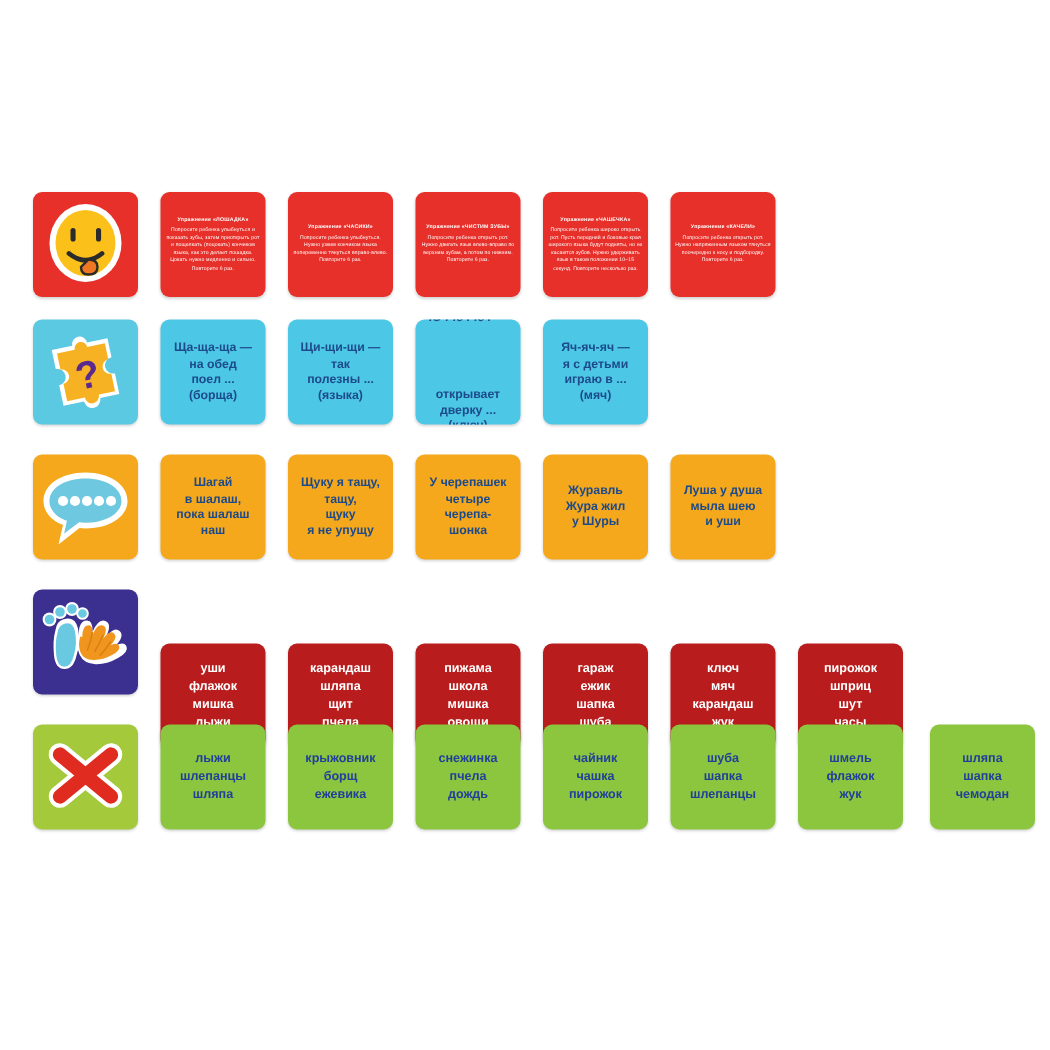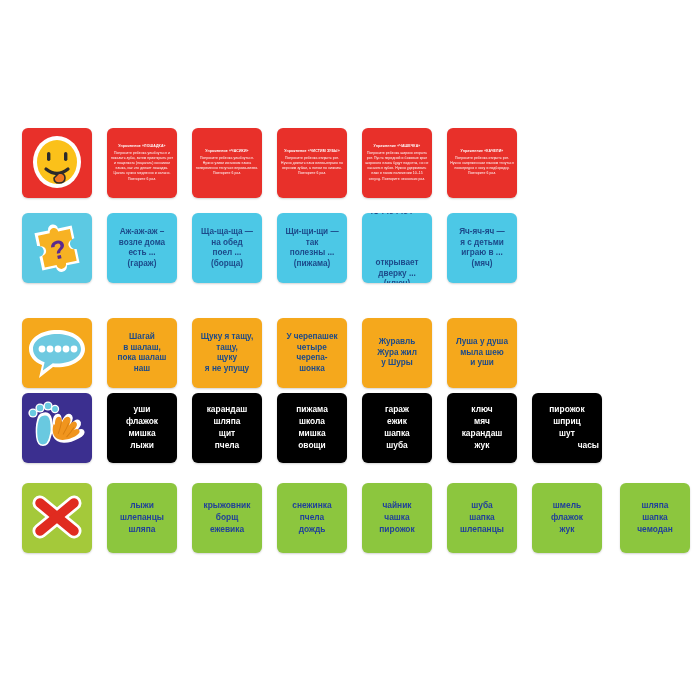--- a/index.html
+++ b/index.html
@@ -37,27 +37,27 @@
     display:block;font-weight:bold;font-size:3.5px;
     margin-bottom:1.5px;letter-spacing:.15px;
   }
 
   
   .row-cyan{top:213px;}
   .c-cyan{background:#4cc8e6;}
   .c-cyan .txt{color:#1c4a8a;font-size:8.2px;line-height:1.28;font-weight:600;}
 
   
-  .row-orange{top:318px;}
+  .row-orange{top:303px;}
   .c-orange{background:#f5a81c;}
   .c-orange .txt{color:#1c4a8a;font-size:8.2px;line-height:1.28;font-weight:600;}
 
   
   .row-blue{top:393px;}
-  .c-blue{background:#000000;}
+  .c-blue{background:#b91c1c;margin-top:36px;}
   .c-blue .txt{color:#ffffff;font-size:8.4px;line-height:1.4;font-weight:bold;}
 
   
   .row-green{top:483px;}
   .c-green{background:#8cc63e;}
   .c-green .txt{color:#21409a;font-size:8.4px;line-height:1.4;font-weight:600;}
   .c-green .b{font-weight:bold;}
 
   
   .c-icon-red{background:#e8302a;}
@@ -109,40 +109,32 @@
       <g transform="translate(35,35) rotate(-12) translate(-35,-35)">
         <path d="M16 16 h14 a5 5 0 1 1 10 0 h14 v13 a5 5 0 1 0 0 11 v14 h-13 a5 5 0 1 1 -11 0 h-14 v-14 a5 5 0 1 0 0 -11 z" fill="#ffffff"></path>
         <path d="M19 19 h12 a4.3 4.3 0 1 1 8.6 0 h12 v11 a4.3 4.3 0 1 0 0 9.6 v12 h-11 a4.3 4.3 0 1 1 -9.6 0 h-12 v-12 a4.3 4.3 0 1 0 0 -9.6 z" fill="#f7b223"></path>
         <text x="36" y="46" font-family="Liberation Sans, sans-serif" font-size="26" font-weight="bold" fill="#5b2a8f" text-anchor="middle">?</text>
       </g>
     </svg>
         </span>
       </div>
       <div class="card c-cyan">
         <span class="txt">
-          <span style="display: block;">Аж-аж-аж –</span>
-          <span style="display: block;">возле дома</span>
-          <span style="display: block;">есть ...</span>
-          <span style="display: block;">(гараж)</span>
-        </span>
-      </div>
-      <div class="card c-cyan">
-        <span class="txt">
           <span style="display: block;">Ща-ща-ща —</span>
           <span style="display: block;">на обед</span>
           <span style="display: block;">поел ...</span>
           <span style="display: block;">(борща)</span>
         </span>
       </div>
       <div class="card c-cyan">
         <span class="txt">
           <span style="display: block;">Щи-щи-щи —</span>
           <span style="display: block;">так</span>
           <span style="display: block;">полезны ...</span>
-          <span style="display: block;">(пижама)</span>
+          <span style="display: block;">(языка)</span>
         </span>
       </div>
       <div class="card c-cyan">
         <span class="txt">
           <span style="display: block; font-style: italic;">Юч-юч-юч —</span>
           <span style="display: block; margin-top: 41px;">открывает</span>
           <span style="display: block;">дверку ...</span>
           <span style="display: block;">(ключ)</span>
         </span>
       </div>
@@ -272,21 +264,21 @@
           <span style="display: block;">мяч</span>
           <span style="display: block;">карандаш</span>
           <span style="display: block;">жук</span>
         </span>
       </div>
       <div class="card c-blue">
         <span class="txt">
           <span style="display: block;">пирожок</span>
           <span style="display: block;">шприц</span>
           <span style="display: block;">шут</span>
-          <span style="display: block; text-align: right;">часы</span>
+          <span style="display: block;">часы</span>
         </span>
       </div>
     </div>
     <div class="row row-green">
       <div class="card c-icon-green">
         <span>
     <svg class="ico" viewBox="0 0 70 70" xmlns="http://www.w3.org/2000/svg">
       <g stroke="#ffffff" stroke-width="15" stroke-linecap="round" fill="none">
         <path d="M18 20 L52 48"></path>
               <path d="M52 20 L18 48"></path>

